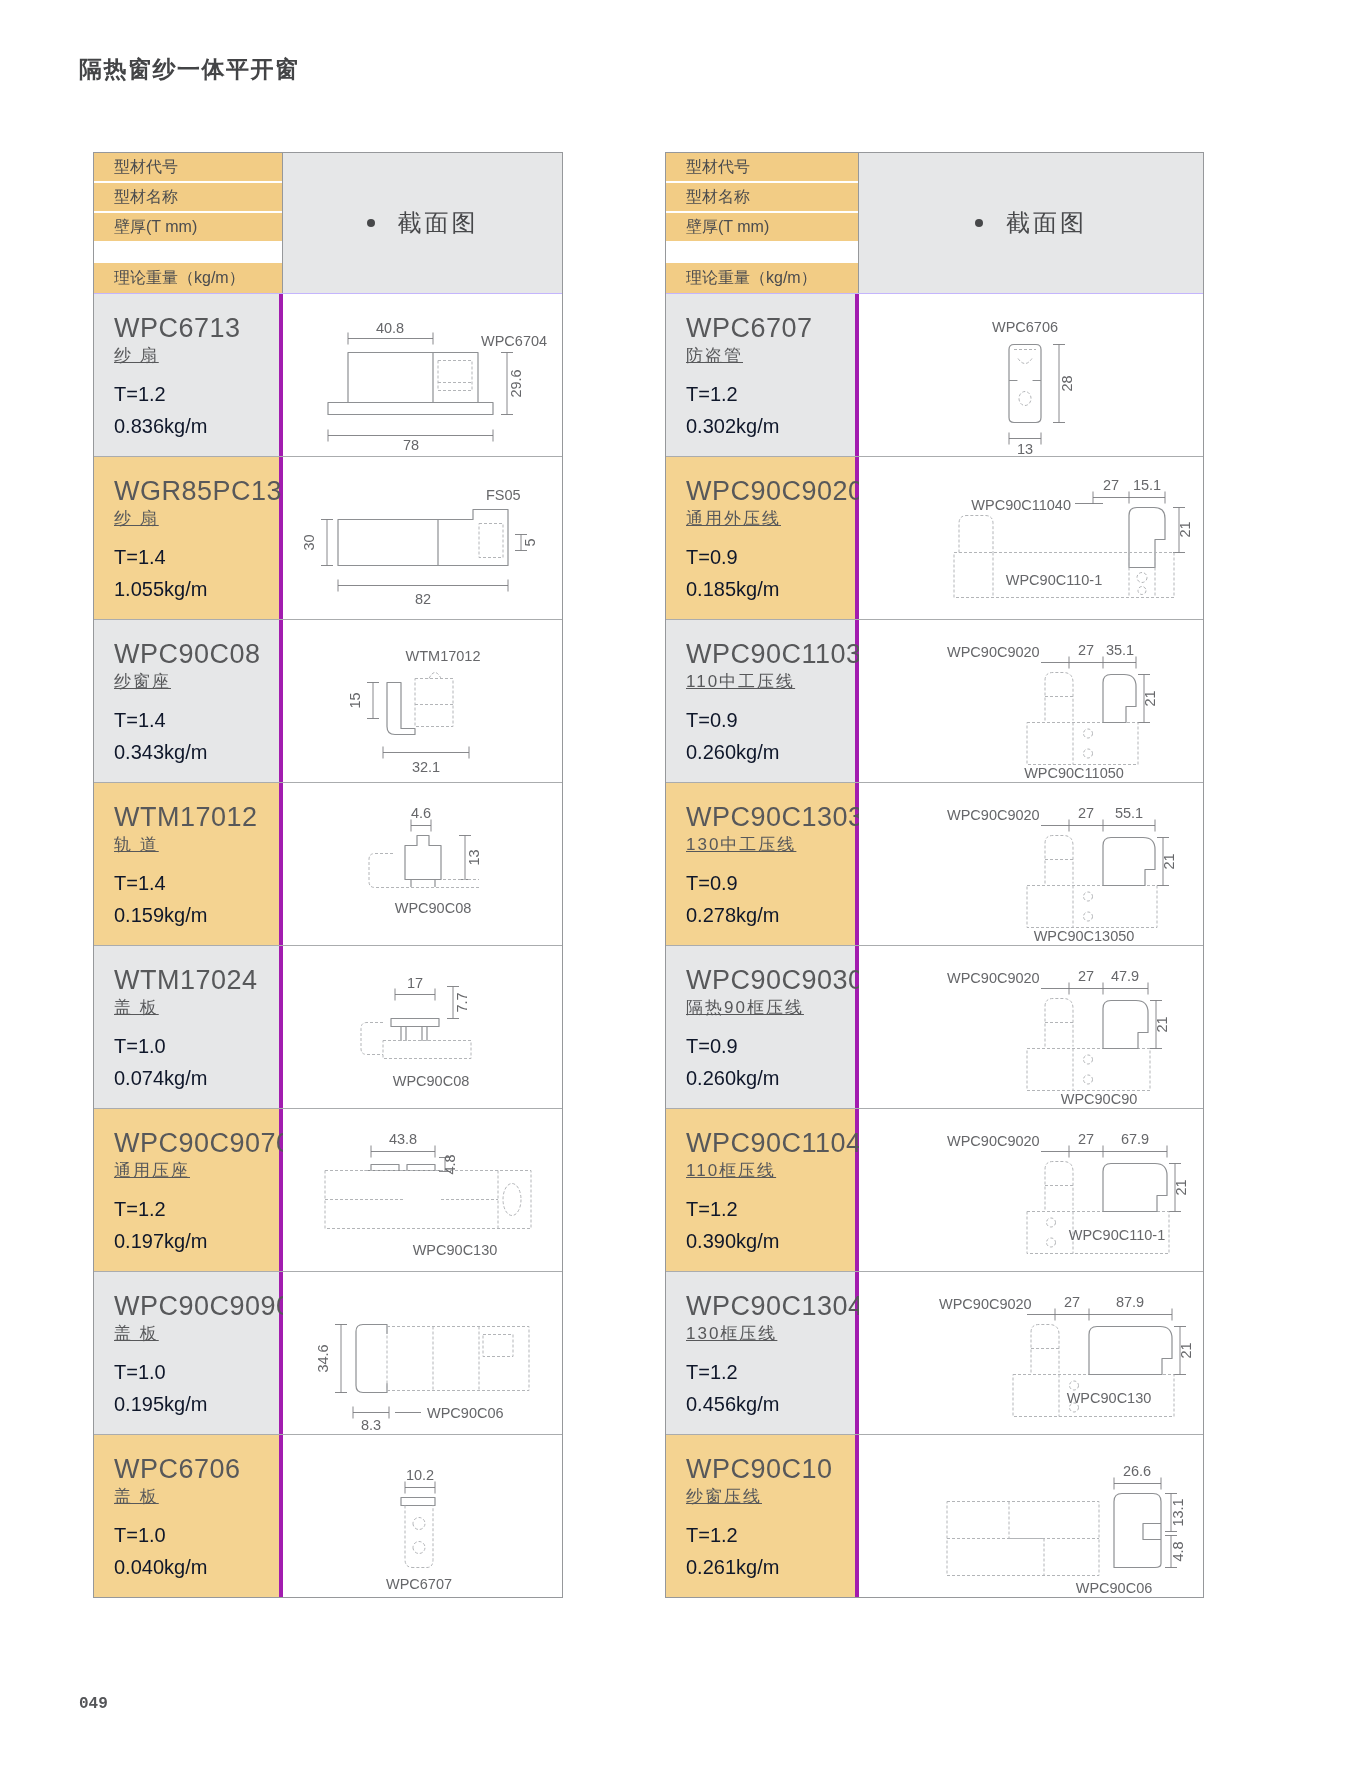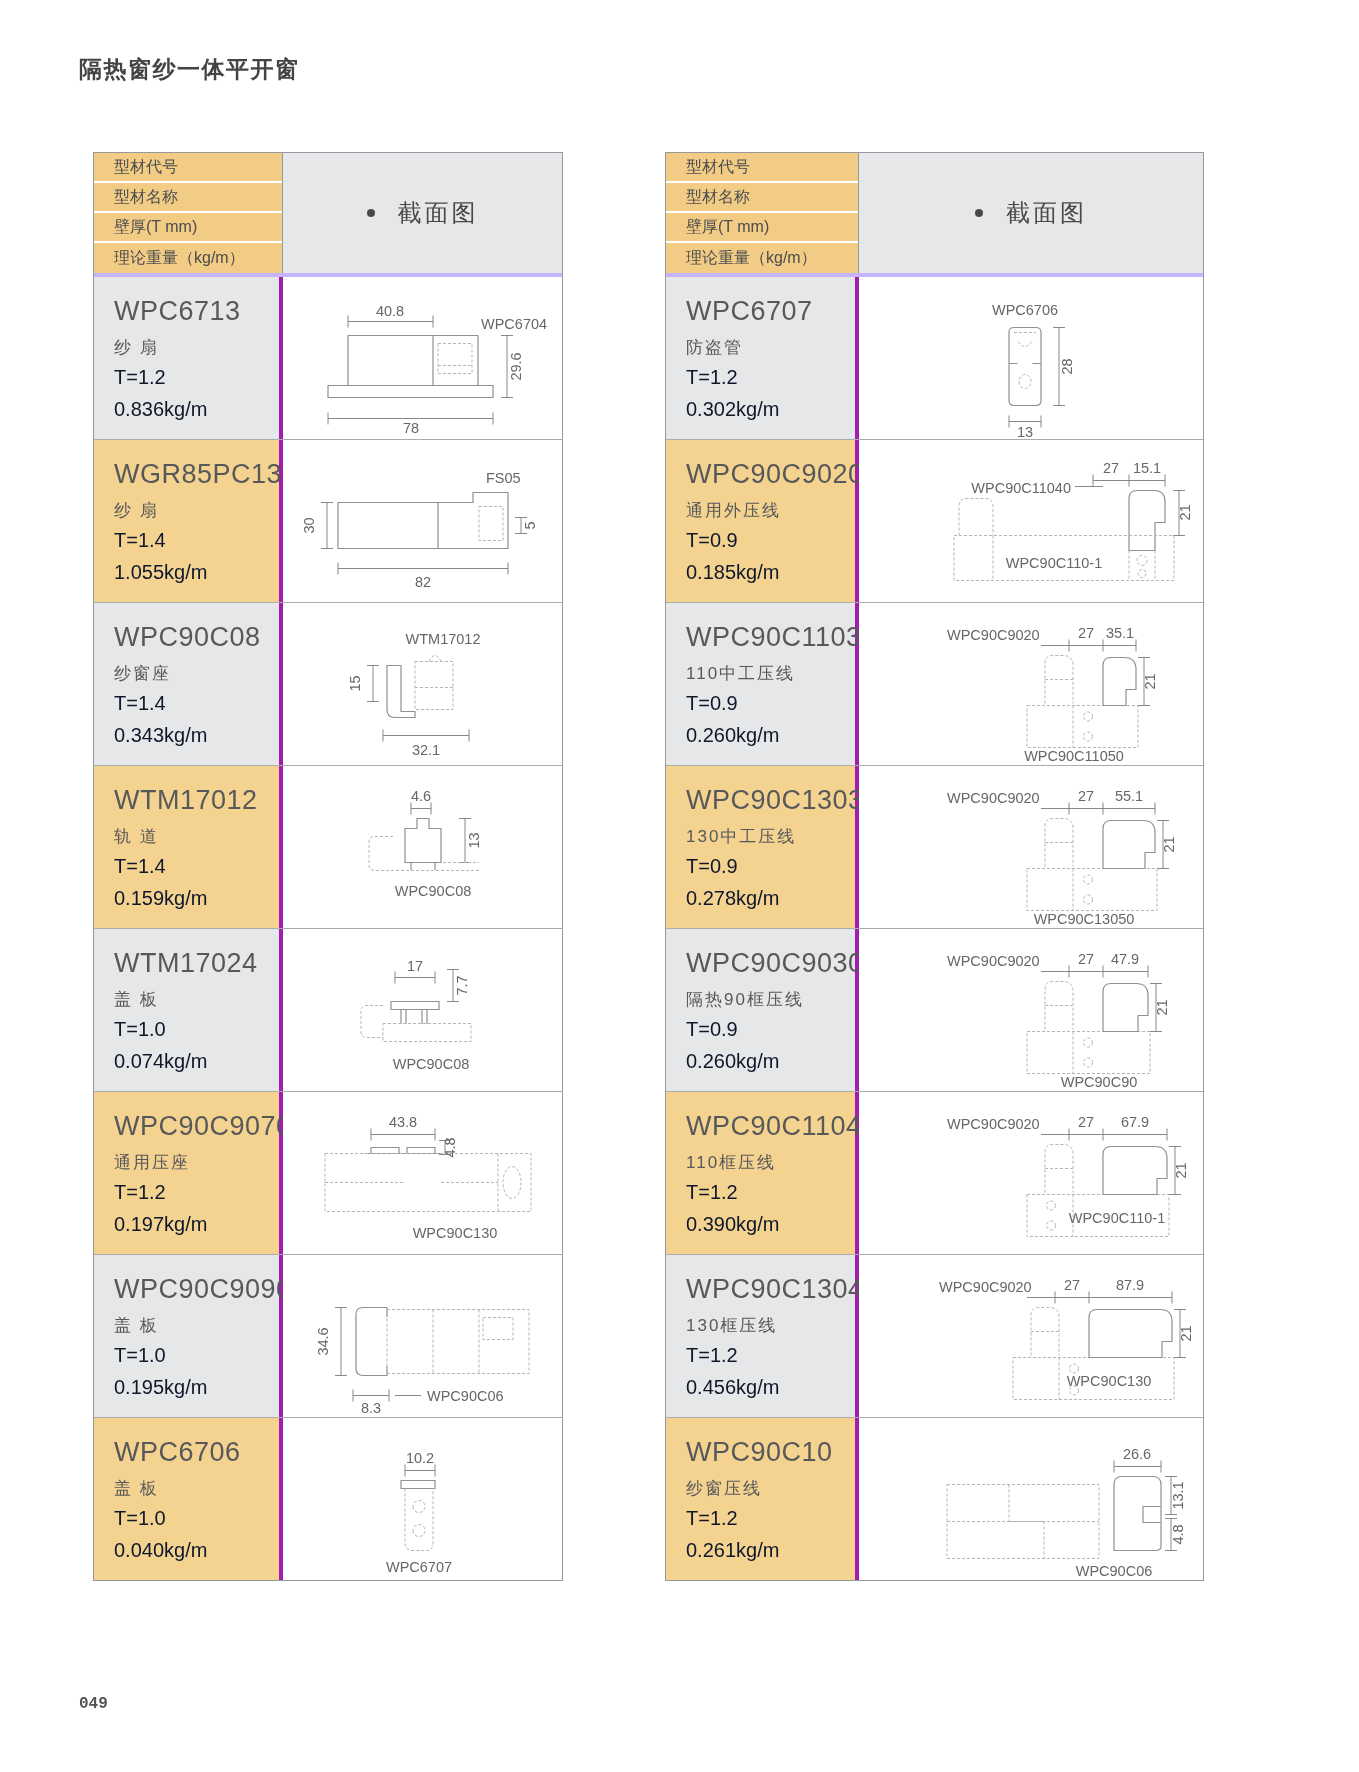--- a/index.html
+++ b/index.html
@@ -6,39 +6,39 @@
   body{font-family:"Liberation Sans","DejaVu Sans",sans-serif;color:#58595b;}
   .page{position:relative;width:1359px;height:1772px;background:#ffffff;overflow:hidden;}
 
   .title{position:absolute;left:79px;top:54px;font-size:23px;font-weight:700;color:#434446;letter-spacing:1.5px;}
   .model{position:absolute;right:155px;top:30px;font-size:52px;font-weight:700;color:#545558;letter-spacing:0px;}
   .pagenum{position:absolute;left:79px;top:1695px;font-size:16px;font-weight:700;color:#545558;font-family:Liberation Mono, monospace;}
 
   .ptable{position:absolute;top:152px;border:1px solid #96989b;box-sizing:border-box;background:#fff;}
   #left-table{left:93px;width:470px;}
   #right-table{left:665px;width:539px;}
-  .thead{display:grid;border-bottom:4px solid #c4b5fd;}
+  .thead{display:grid;border-bottom:1px solid #c4b5fd;}
   #left-table .thead,#left-table .prow{grid-template-columns:189px 1fr;}
   #right-table .thead,#right-table .prow{grid-template-columns:193px 1fr;}
   .hlabels{display:flex;flex-direction:column;border-right:1px solid #96989b;}
   .hrow{height:30px;box-sizing:border-box;background:#f2cc85;border-bottom:2px solid #ffffff;
         display:flex;align-items:center;padding-left:20px;font-size:16px;color:#4b4c4e;}
-  .hrow:last-child{border-bottom:none;}
+  .hrow:last-child{border-bottom:none;margin-top:20px;}
   .hsection{background:#e6e7e8;display:flex;align-items:center;justify-content:center;gap:23px;
             font-size:24px;color:#47484a;letter-spacing:3px;}
   .bullet{width:8px;height:8px;border-radius:50%;background:#47484a;flex:0 0 auto;}
 
   .prow{display:grid;height:162px;border-top:1px solid #aaacae;}
   .thead + .prow{border-top:none;}
   .lcell{box-sizing:border-box;border-right:4px solid #a21caf;padding:19px 6px 14px 20px;
          display:flex;flex-direction:column;}
   .prow:nth-child(even) .lcell{background:#e6e7e8;}
   .prow:nth-child(odd) .lcell{background:#f4d391;}
   .code{font-size:27px;color:#57585a;letter-spacing:0.5px;}
-  .pname{font-size:17px;margin-top:9px;letter-spacing:2px;color:#57585a;}
+  .pname{font-size:17px;letter-spacing:2px;color:#57585a;text-decoration:underline;}
   .spacer{flex:1;}
   .spec{font-size:20px;line-height:1.6;color:#0f172a;}
   .dcell{position:relative;background:#fff;}
   .dcell svg{position:absolute;left:0;top:0;width:100%;height:100%;overflow:visible;}
 
   svg .p{fill:none;stroke:#8e9093;stroke-width:1.2;stroke-linejoin:round;stroke-linecap:round;}
   svg .pd{fill:none;stroke:#b3b5b8;stroke-width:1;stroke-dasharray:3 2;}
   svg .dl{fill:none;stroke:#7b7c7f;stroke-width:0.9;}
   svg text{font-family:"Liberation Sans","DejaVu Sans",sans-serif;font-size:14.5px;fill:#66676a;}
   svg text.mid{text-anchor:middle;}

